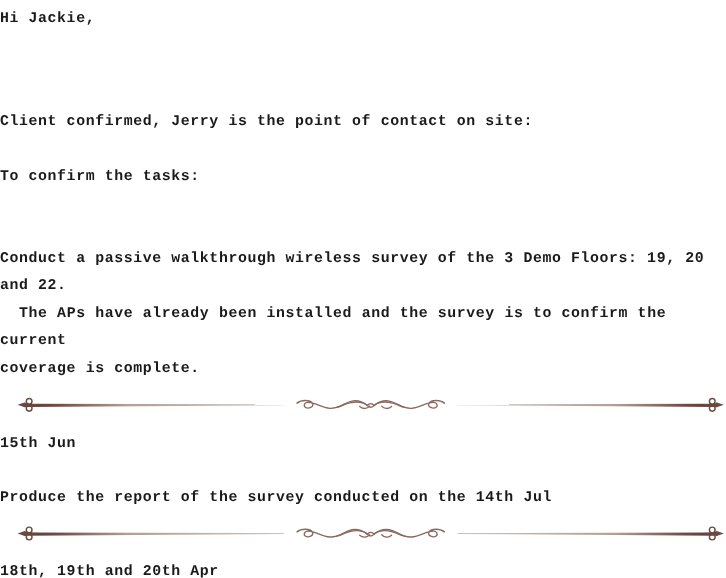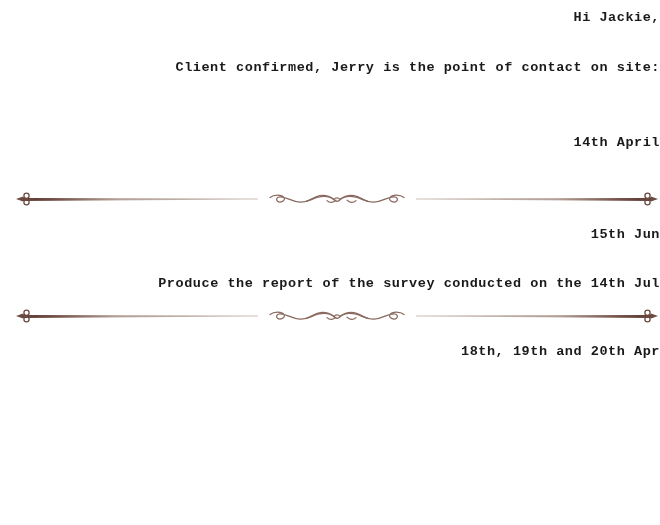--- a/index.html
+++ b/index.html
@@ -21,30 +21,29 @@
 
   .doc {
     padding: 5px 0 0 0;
   }
 
   .para {
     margin: 0;
     white-space: pre-wrap;
     letter-spacing: 0.55px;
     font-weight: 700;
-    text-align: right;
   }
 
   .spacer-25 { height: 25px; }
   .spacer-24 { height: 24px; }
   .spacer-12 { height: 12px; }
   .spacer-9  { height: 9px; }
 
   .para.indent {
-    padding-left: 48px;
+    margin-top: 44px;
   }
 
   
   .divider {
     width: 660px;
     height: 22px;
     display: block;
     margin: 0;
   }
   .divider svg {
@@ -57,27 +56,30 @@
 <div class="doc">
 
   <p class="para">Hi Jackie,</p>
 
   <div class="spacer-25"></div>
 
   <p class="para indent">Client confirmed, Jerry is the point of contact on site:</p>
 
   <div class="spacer-25"></div>
 
+  <p class="para">To confirm the tasks:</p>
 
   <div class="spacer-25"></div>
 
-  <p class="para">14th April</p>
 
   <div class="spacer-24"></div>
 
+  <p class="para">Conduct a passive walkthrough wireless survey of the 3 Demo Floors: 19, 20 and 22.
+  The APs have already been installed and the survey is to confirm the current
+coverage is complete.</p>
 
   <div class="spacer-9"></div>
 
   <div class="divider">
     <svg width="660" height="22" viewBox="0 0 660 22" xmlns="http://www.w3.org/2000/svg" aria-hidden="true">
       <defs>
         <linearGradient id="lgrad1" x1="0" y1="0" x2="1" y2="0">
           <stop offset="0%" stop-color="#5c3a33"></stop>
           <stop offset="12%" stop-color="#6e4a42"></stop>
           <stop offset="40%" stop-color="#b3a096"></stop>

